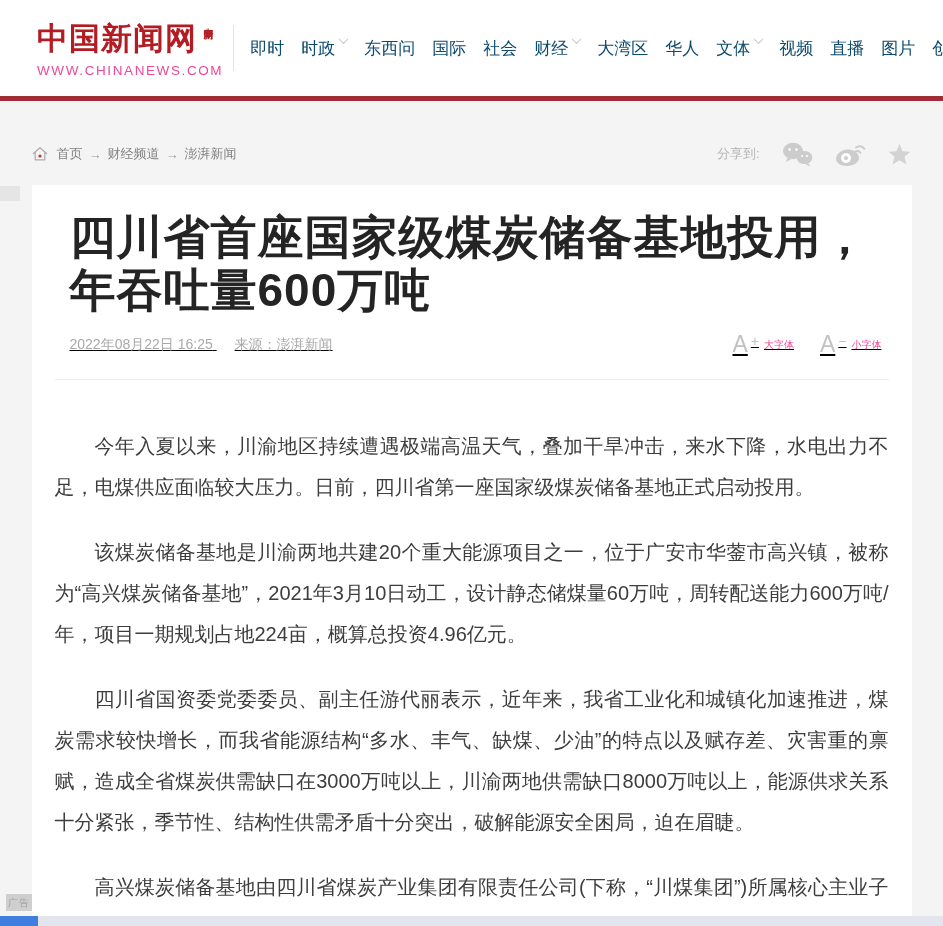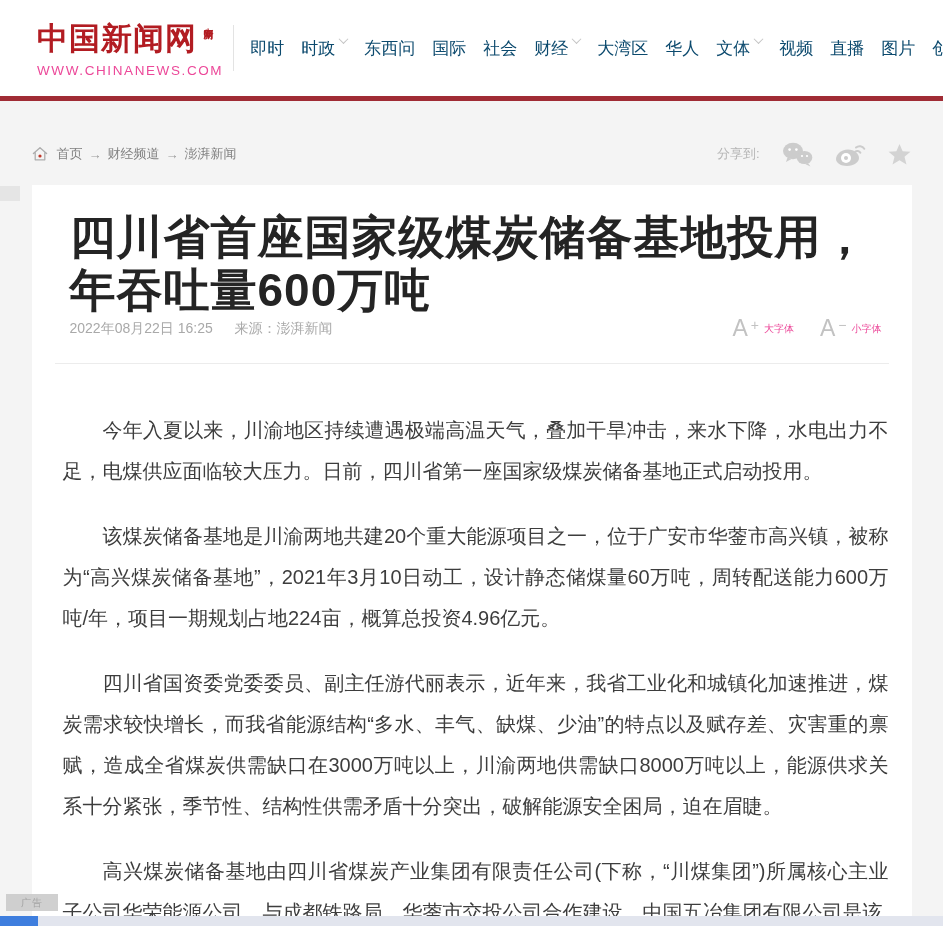--- a/index.html
+++ b/index.html
@@ -51,42 +51,42 @@
   
   .card {
     width:880px; margin:18px auto 0; background:#fff; padding-bottom:60px; min-height:760px;
   }
   .article-title {
     font-size:46px; line-height:53px; font-weight:bold; color:#242424;
     padding:26px 38px 0 38px; letter-spacing:1px;
   }
   .meta-row {
     display:flex; justify-content:space-between; align-items:center;
-    padding:0 30px 0 38px; 
+    padding:0 30px 0 38px; margin-top:16px;text-decoration:underline;
   }
   .meta-left { font-size:14px; color:#a9a9a9; }
   .meta-left .src-label { margin-left:18px; }
   .font-controls { display:flex; align-items:center; gap:26px; }
   .font-btn { display:flex; align-items:center; gap:5px; color:#c2c2c2; cursor:pointer; }
   .font-btn .big-a { font-size:23px; line-height:23px; }
   .font-btn .sign { font-size:14px; margin-left:-2px; transform:translateY(-4px); display:inline-block; }
   .font-btn .f-label { font-size:10px; color:#ec4899; }
   .rule { border-top:1px solid #ececec; margin:23px 23px 0 23px; }
   .article-body {
     padding:46px 23px 0 23px; font-size:20px; line-height:41px; color:#3d3d3d;
     text-align:justify;
   }
-  .article-body p { text-indent:2em; margin-bottom:24px;margin-left:8px; }
+  .article-body p { text-indent:2em; margin-bottom:24px; }
   
   .ad-badge-top {
     position:absolute; left:0; top:186px; width:20px; height:15px;
     background:#d9d9d9; opacity:.55;
   }
   .ad-badge-bottom {
-    position:absolute; left:6px; top:894px; width:52px; height:17px;
+    position:absolute; left:6px; top:894px; width:26px; height:17px;
     background:#cbcbcb; color:#9b9b9b; font-size:10px; line-height:17px;
     text-align:center; letter-spacing:1px; opacity:.9;
   }
   .h-scrollbar {
     position:absolute; left:0; bottom:0; width:943px; height:10px; background:#e2e5ee;
   }
   .h-thumb { position:absolute; left:0; top:0; width:38px; height:10px; background:#3e7ede; cursor:pointer; }
 </style>
 </head>
 <body>

